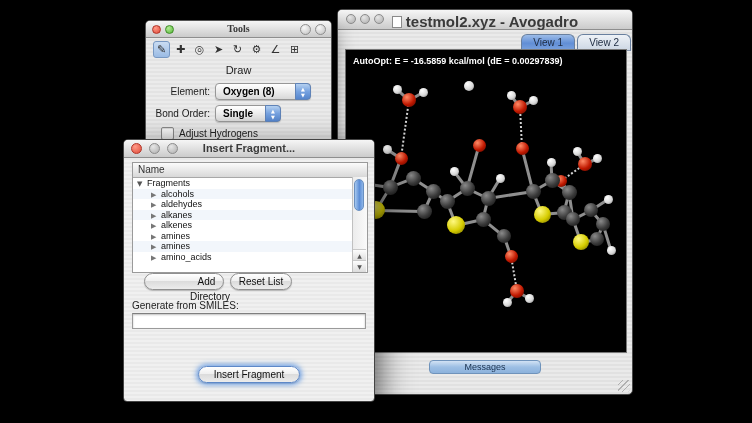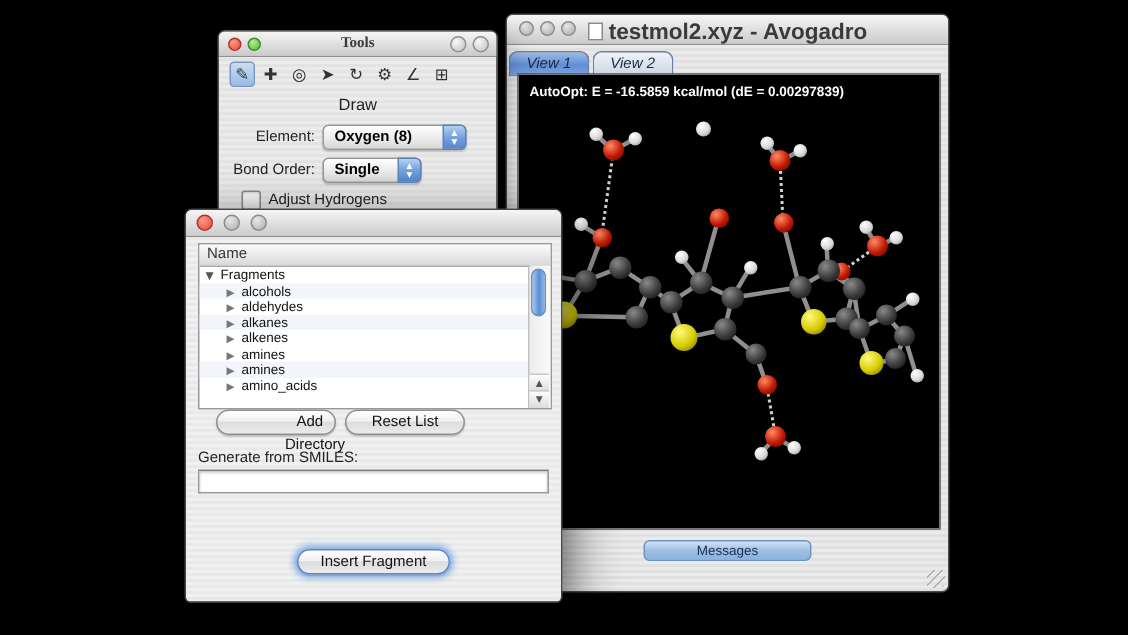--- a/index.html
+++ b/index.html
@@ -25,21 +25,21 @@
     background:#fff; margin-right:4px; vertical-align:-1px; }
 
   
   #main-window { left:337px; top:9px; width:296px; height:386px; z-index:1;
     background:repeating-linear-gradient(180deg,#eaeaea 0 2px,#e1e1e1 2px 4px);
     border:1px solid #4a4a4a; border-radius:5px;
     box-shadow:0 12px 34px rgba(0,0,0,.7); }
   #main-window .titlebar { height:19px; }
   #main-window .title { top:3px; font-size:15px; }
   #main-window .light { width:10px; height:10px; top:4px; }
-  #view-tabs { position:absolute; top:22px; left:0; right:0; text-align:left;font-style:italic; }
+  #view-tabs { position:absolute; top:22px; left:0; right:0; text-align:right; }
   .tab { display:inline-block; height:15px; line-height:15px; padding:0 11px;
     font-size:10px; color:#1c2a40; border:1px solid #69809f; border-bottom:1px solid #8795ab;
     background:linear-gradient(#eef2f7,#cdd7e4); border-radius:6px 6px 0 0; margin:0 1px; }
   .tab.active { background:linear-gradient(#9cbce8,#618ed6 55%,#7aa2de); }
   #viewport { position:absolute; left:7px; top:39px; width:280px; height:302px;
     background:#000; border:1px solid #777; overflow:hidden; }
   #overlay-text { position:absolute; left:7px; top:6px; color:#fff; font-size:9px;
     font-weight:bold; white-space:nowrap; }
   .bond { position:absolute; height:3px; margin-top:-1.5px; background:#8f8f8f;
     transform-origin:0 50%; border-radius:2px; }
@@ -122,21 +122,21 @@
   .sb-btn { position:absolute; left:0; width:13px; height:11px; line-height:11px;
     font-size:6px; color:#555; text-align:center; border-top:1px solid #c8c8c8;
     background:linear-gradient(#fdfdfd,#dcdcdc); font-family:"DejaVu Sans",sans-serif; }
   .sb-up { bottom:11px; } .sb-up::after { content:"▲"; }
   .sb-down { bottom:0; }  .sb-down::after { content:"▼"; }
   .aqua-btn { position:absolute; height:17px; border:1px solid #8f8f8f; border-radius:9px;
     background:linear-gradient(#ffffff,#f0f0f0 45%,#dcdcdc 50%,#ececec);
     box-shadow:0 1px 1px rgba(0,0,0,.22); font-size:10px; line-height:15px;
     text-align:center; color:#111; box-sizing:border-box; }
   #add-directory-btn { left:20px; top:133px; width:80px;padding-left:45px; }
-  #reset-list-btn { left:106px; top:133px; width:80px; }
+  #reset-list-btn { left:106px; top:133px; width:62px; }
   #smiles-label { position:absolute; left:8px; top:160px; font-size:10px; color:#222; }
   #smiles-input { position:absolute; left:8px; top:173px; width:234px; height:16px;
     box-sizing:border-box; border:1px solid #9a9a9a; border-top-color:#7e7e7e;
     background:#fff; box-shadow:inset 0 1px 2px rgba(0,0,0,.25); font-size:10px; padding:0 3px; }
   #insert-fragment-btn { left:50%; transform:translateX(-50%); top:226px; width:102px;
     border-color:#5d88c8;
     box-shadow:0 0 5px 2px rgba(96,150,225,.85),0 1px 1px rgba(0,0,0,.2); }
 </style>
 </head>
 <body>
@@ -283,20 +283,21 @@
     <span class="checkbox"></span>
     <span class="check-label">Adjust Hydrogens</span>
   </div>
 </div>
 
 <div class="window" id="fragment-dialog">
   <div class="titlebar">
     <span class="light red" style="left:7px"></span>
     <span class="light gray" style="left:25px"></span>
     <span class="light gray" style="left:43px"></span>
+    <div class="title">Insert Fragment...</div>
   </div>
 
   <div id="fragment-list">
     <div class="list-header">Name</div>
     <div id="fragment-rows">
       <div class="frag-row">
         <span class="disclosure open"></span><span>Fragments</span>
       </div>
     <div class="frag-row child alt"><span class="disclosure closed"></span><span>alcohols</span></div>
         <div class="frag-row child"><span class="disclosure closed"></span><span>aldehydes</span></div>

